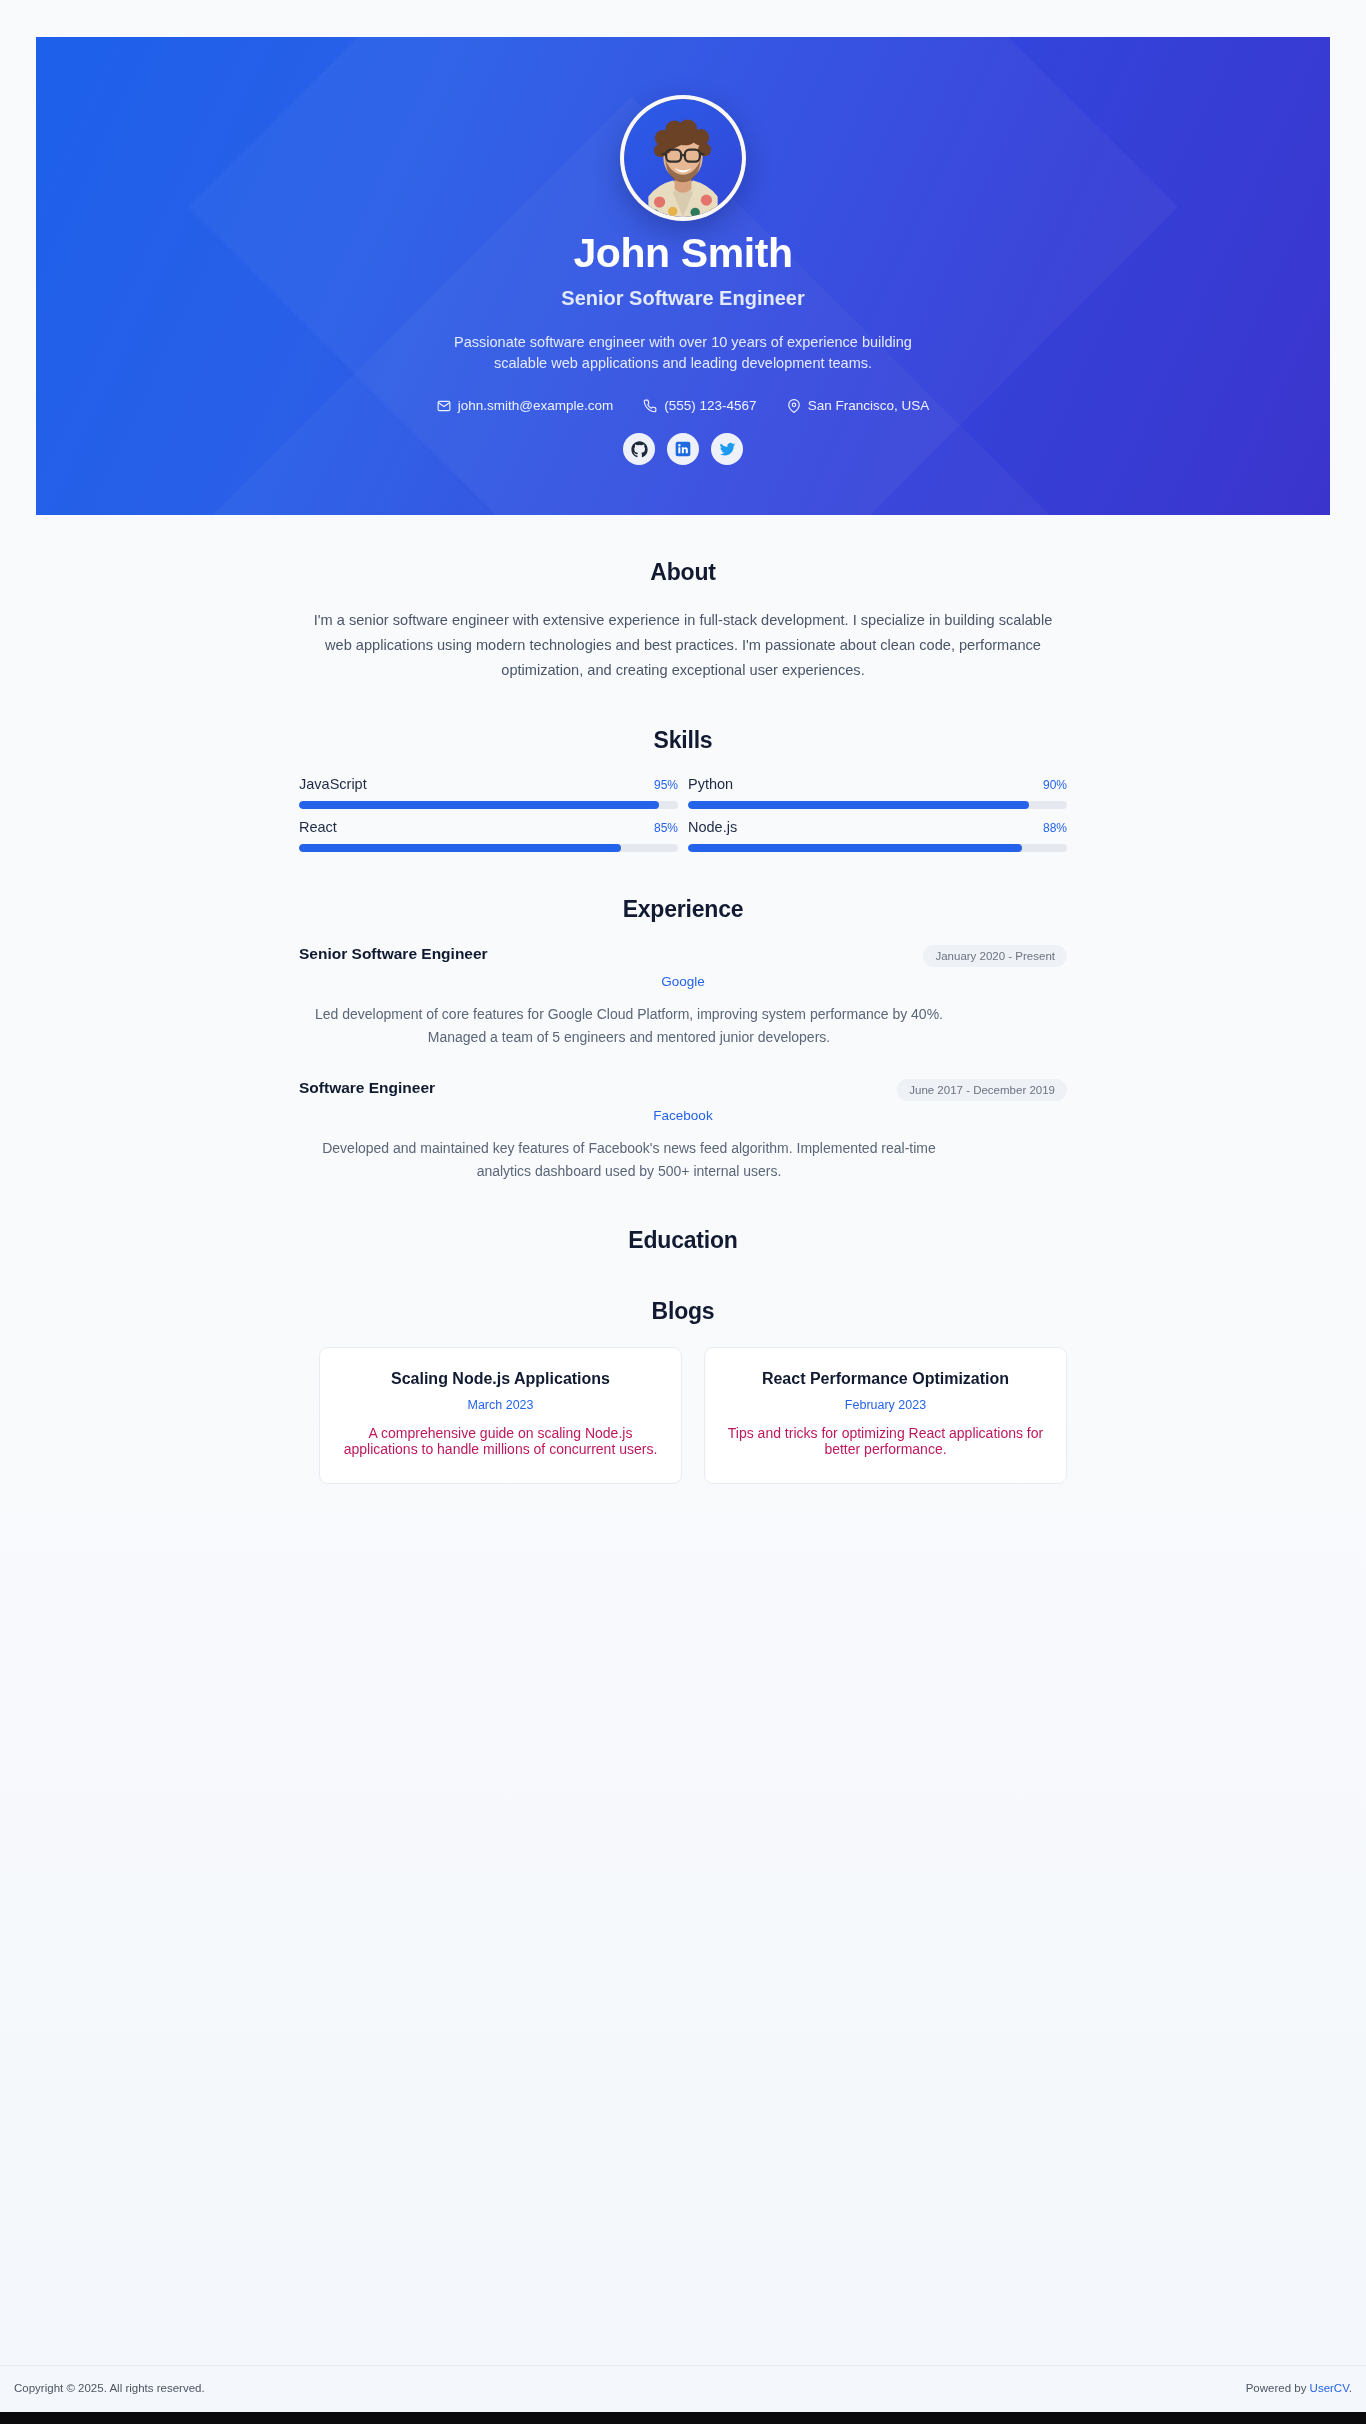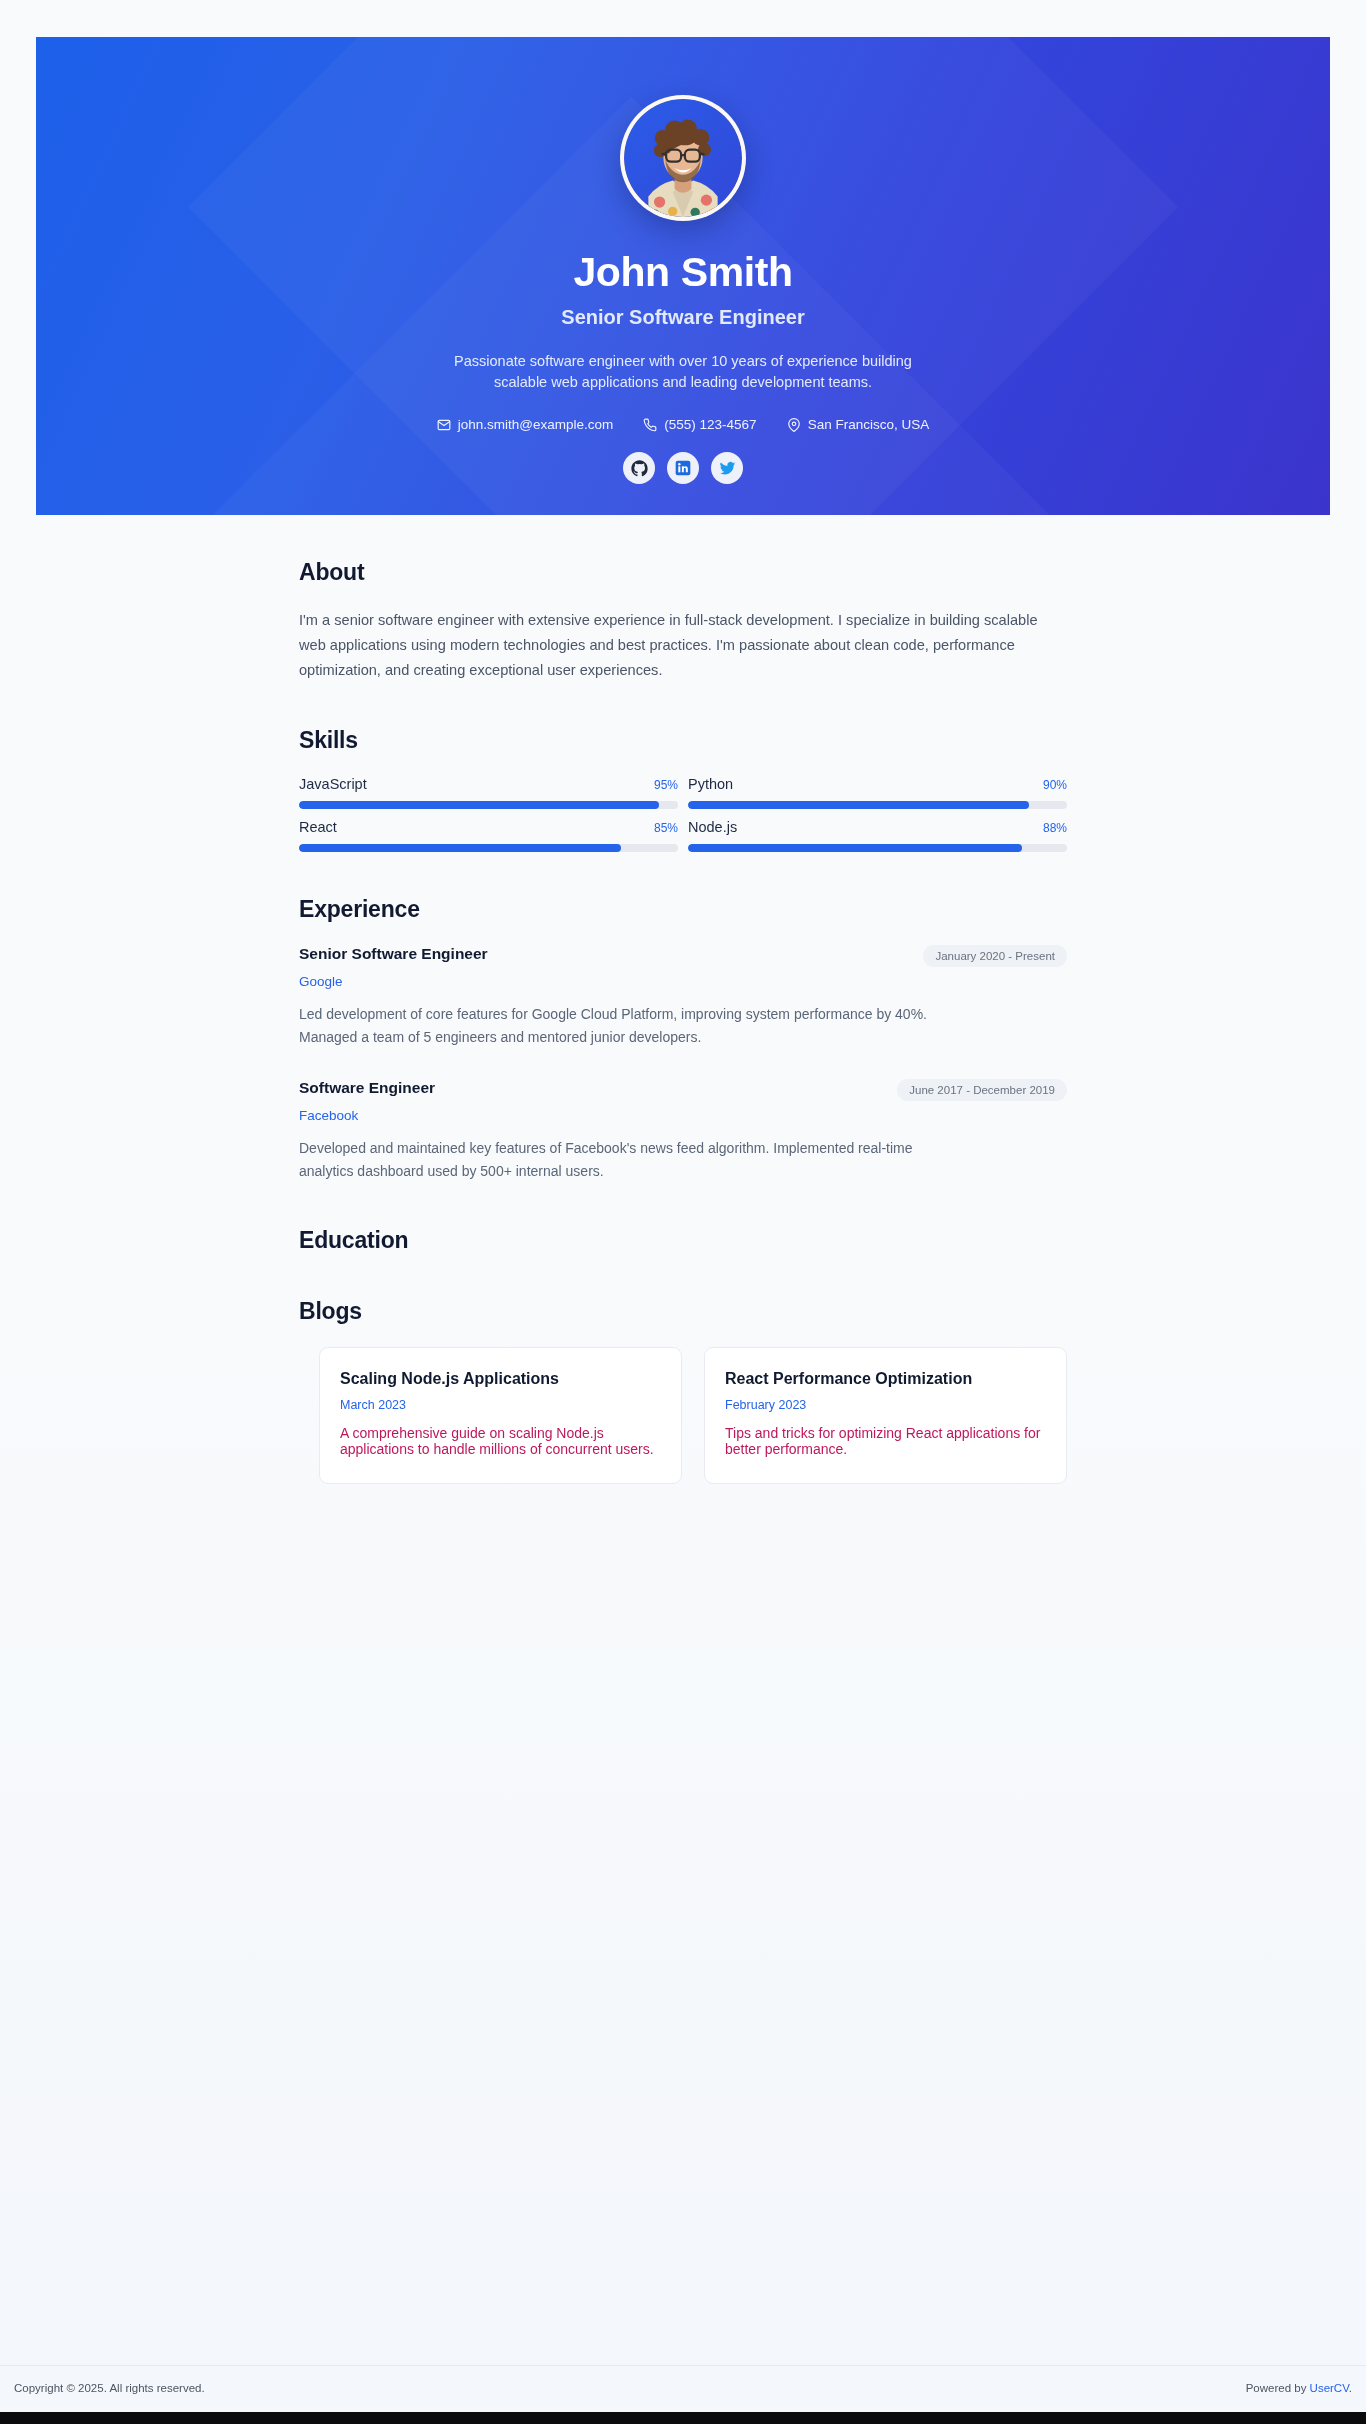--- a/index.html
+++ b/index.html
@@ -62,21 +62,21 @@
     border-radius: 50%;
     border: 4px solid rgba(255,255,255,0.92);
     overflow: hidden;
     box-shadow: 0 10px 28px rgba(10, 20, 80, 0.30);
     background: #c9b49a;
   }
   .avatar-art { position: absolute; inset: 0; }
 
   .hero-name {
     position: relative; z-index: 2;
-    margin-top: 28px;
+    margin-top: 9px;
     font-size: 41px;
     font-weight: 700;
     color: #ffffff;
     letter-spacing: -0.4px;
   }
   .hero-title {
     position: relative; z-index: 2;
     margin-top: 10px;
     font-size: 20px;
     font-weight: 600;
@@ -117,20 +117,21 @@
     display: flex; align-items: center; justify-content: center;
     cursor: pointer;
   }
   .social-btn svg { display: block; }
 
   
   .content {
     width: 768px;
     margin: 0 auto;
     padding: 44px 0 40px 0;
+    text-align: center;
   }
 
   .section { margin-bottom: 44px; }
   .section-title {
     font-size: 23px;
     font-weight: 700;
     color: #111a31;
     letter-spacing: -0.2px;
     margin-bottom: 22px;
   }

